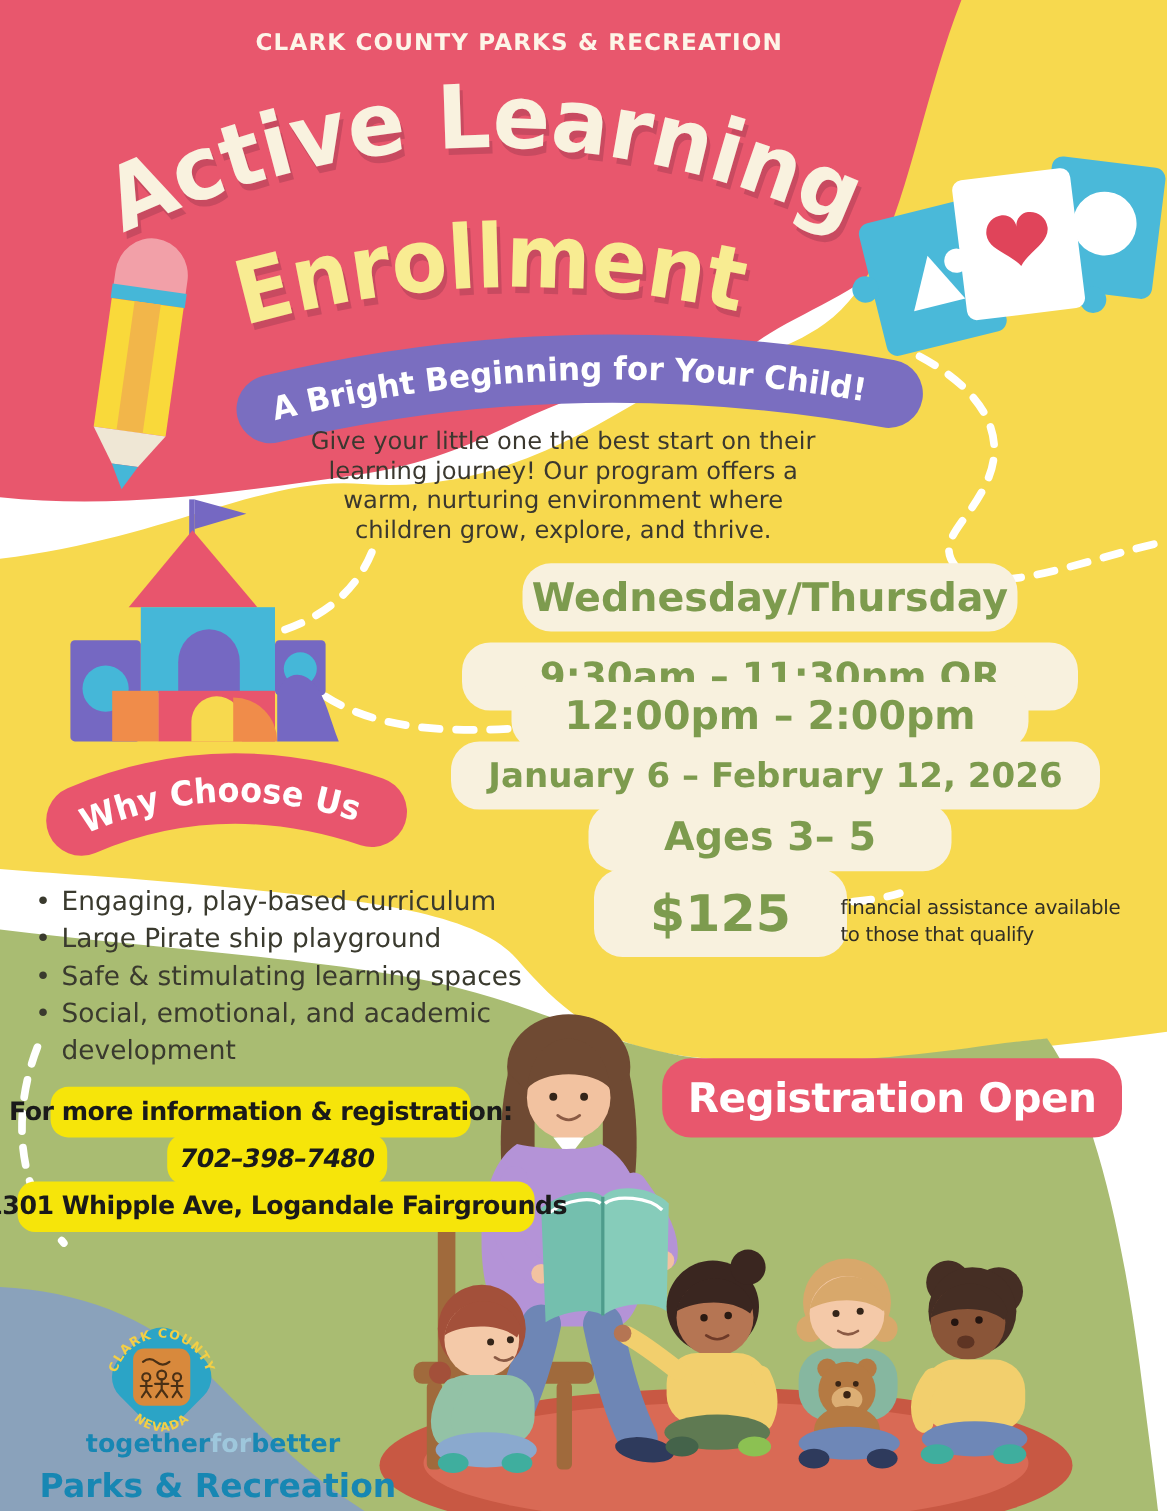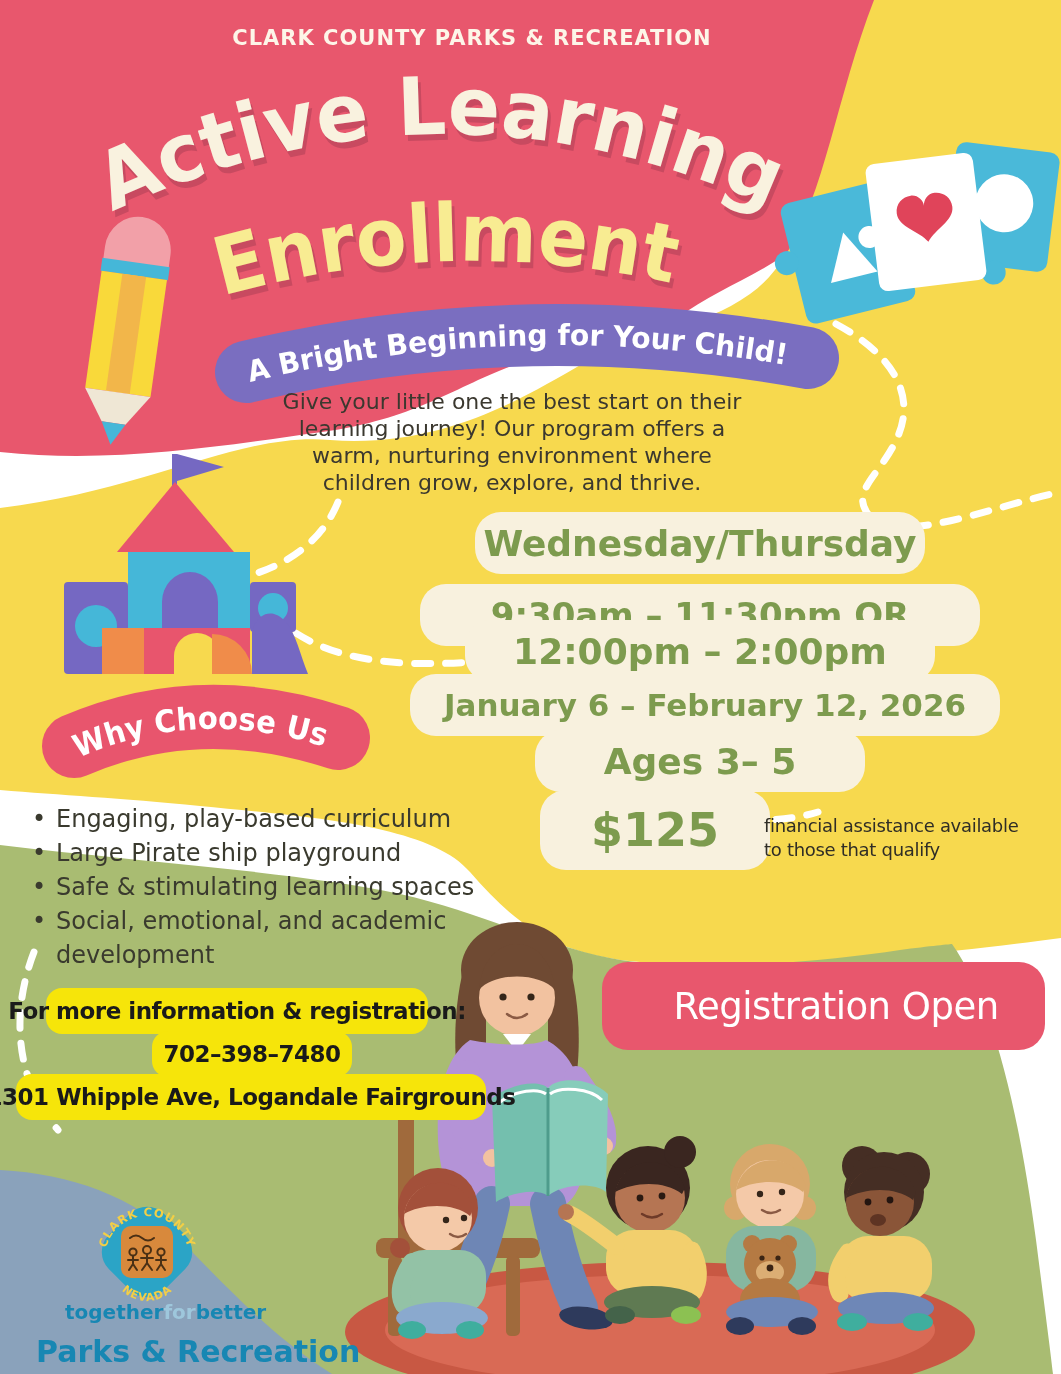--- a/index.html
+++ b/index.html
@@ -14,24 +14,24 @@
          justify-content:center;color:#7d9b4e;font-weight:bold;white-space:nowrap;}
   .fin-note{position:absolute;left:764px;top:814px;width:268px;font-size:18px;line-height:24px;
             color:#2f2d26;letter-spacing:-0.3px;}
   .bullets{position:absolute;left:26px;top:802px;width:482px;margin:0;padding:0;list-style:none;
            color:#3a3a2e;font-size:24px;line-height:34px;}
   .bullets li{position:relative;padding-left:30px;}
   .bullets li:before{content:"\2022";position:absolute;left:6px;}
   .cpill{position:absolute;background:#f6e50a;border-radius:16px;display:flex;align-items:center;
          justify-content:center;color:#1a1a1a;font-size:23px;font-weight:600;white-space:nowrap;
          letter-spacing:-0.5px;}
-  .reg{position:absolute;left:602px;top:962px;width:418px;height:88px;background:#e8576d;
+  .reg{position:absolute;left:602px;top:962px;width:418px;height:72px;background:#e8576d;
        border-radius:26px;display:flex;align-items:center;justify-content:center;color:#ffffff;
-       font-weight:normal;font-size:37px;letter-spacing:-0.5px;white-space:nowrap;padding-left:25px;}
-  .motto{position:absolute;left:65px;top:1300px;width:220px;text-align:left;font-size:20px;
+       font-weight:bold;font-size:37px;letter-spacing:-0.5px;white-space:nowrap;}
+  .motto{position:absolute;left:78px;top:1300px;width:220px;text-align:left;font-size:23px;
          font-weight:bold;color:#1787b3;white-space:nowrap;}
   .motto .mid{color:#9ec7dc;}
   .dept{position:absolute;left:36px;top:1320px;width:320px;text-align:center;font-size:30px;
         font-weight:bold;color:#1787b3;white-space:nowrap;margin-top:14px;}
 </style>
 </head>
 <body>
 
 <div class="poster">
 
@@ -281,19 +281,19 @@
   <ul class="bullets">
     <li>Engaging, play-based curriculum</li>
     <li>Large Pirate ship playground</li>
     <li>Safe &amp; stimulating learning spaces</li>
     <li>Social, emotional, and academic development</li>
   </ul>
 
   <div class="reg">Registration Open</div>
 
   <div class="cpill" style="left:46px;top:988px;width:382px;height:46px;">For more information &amp; registration:</div>
-  <div class="cpill" style="left:152px;top:1031px;width:200px;height:46px;">702–398–7480</div>
+  <div class="cpill" style="left:152px;top:1031px;width:200px;height:46px;font-style:italic;">702–398–7480</div>
   <div class="cpill" style="left:16px;top:1074px;width:470px;height:46px;">1301 Whipple Ave, Logandale Fairgrounds</div>
 
   <div class="motto"><span>together</span><span class="mid">for</span><span>better</span></div>
   <div class="dept">Parks &amp; Recreation</div>
 
 </div>
 
 </body></html>

